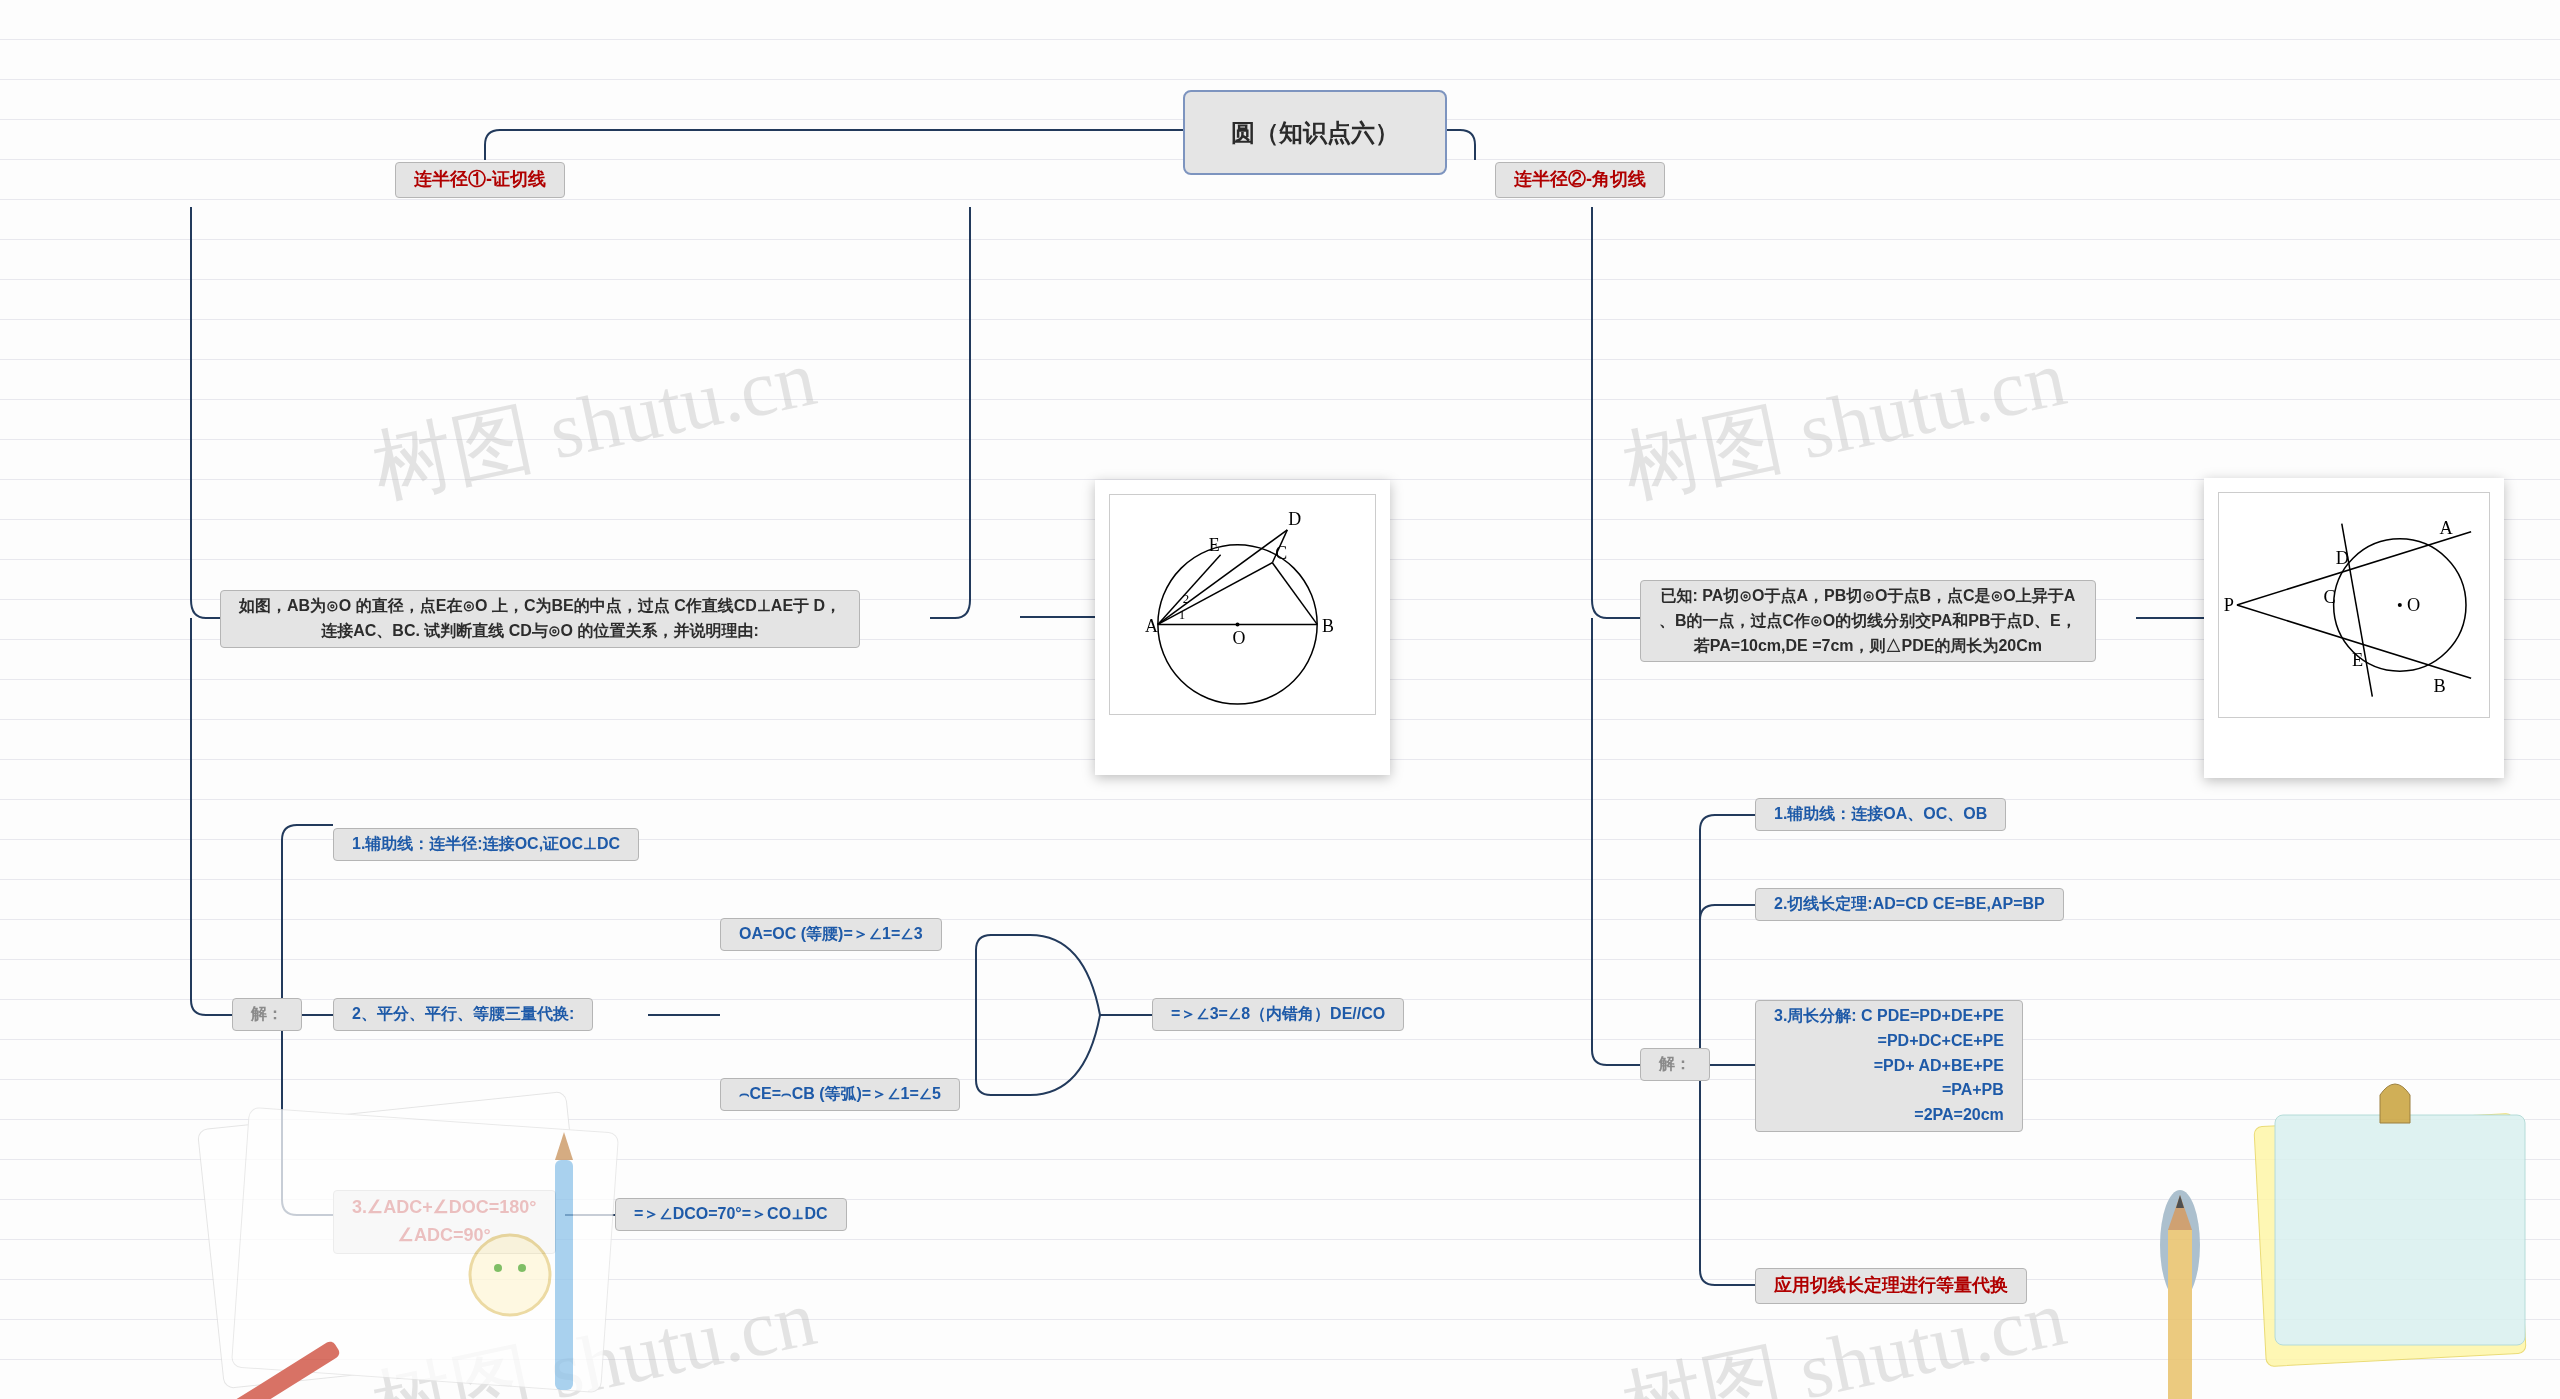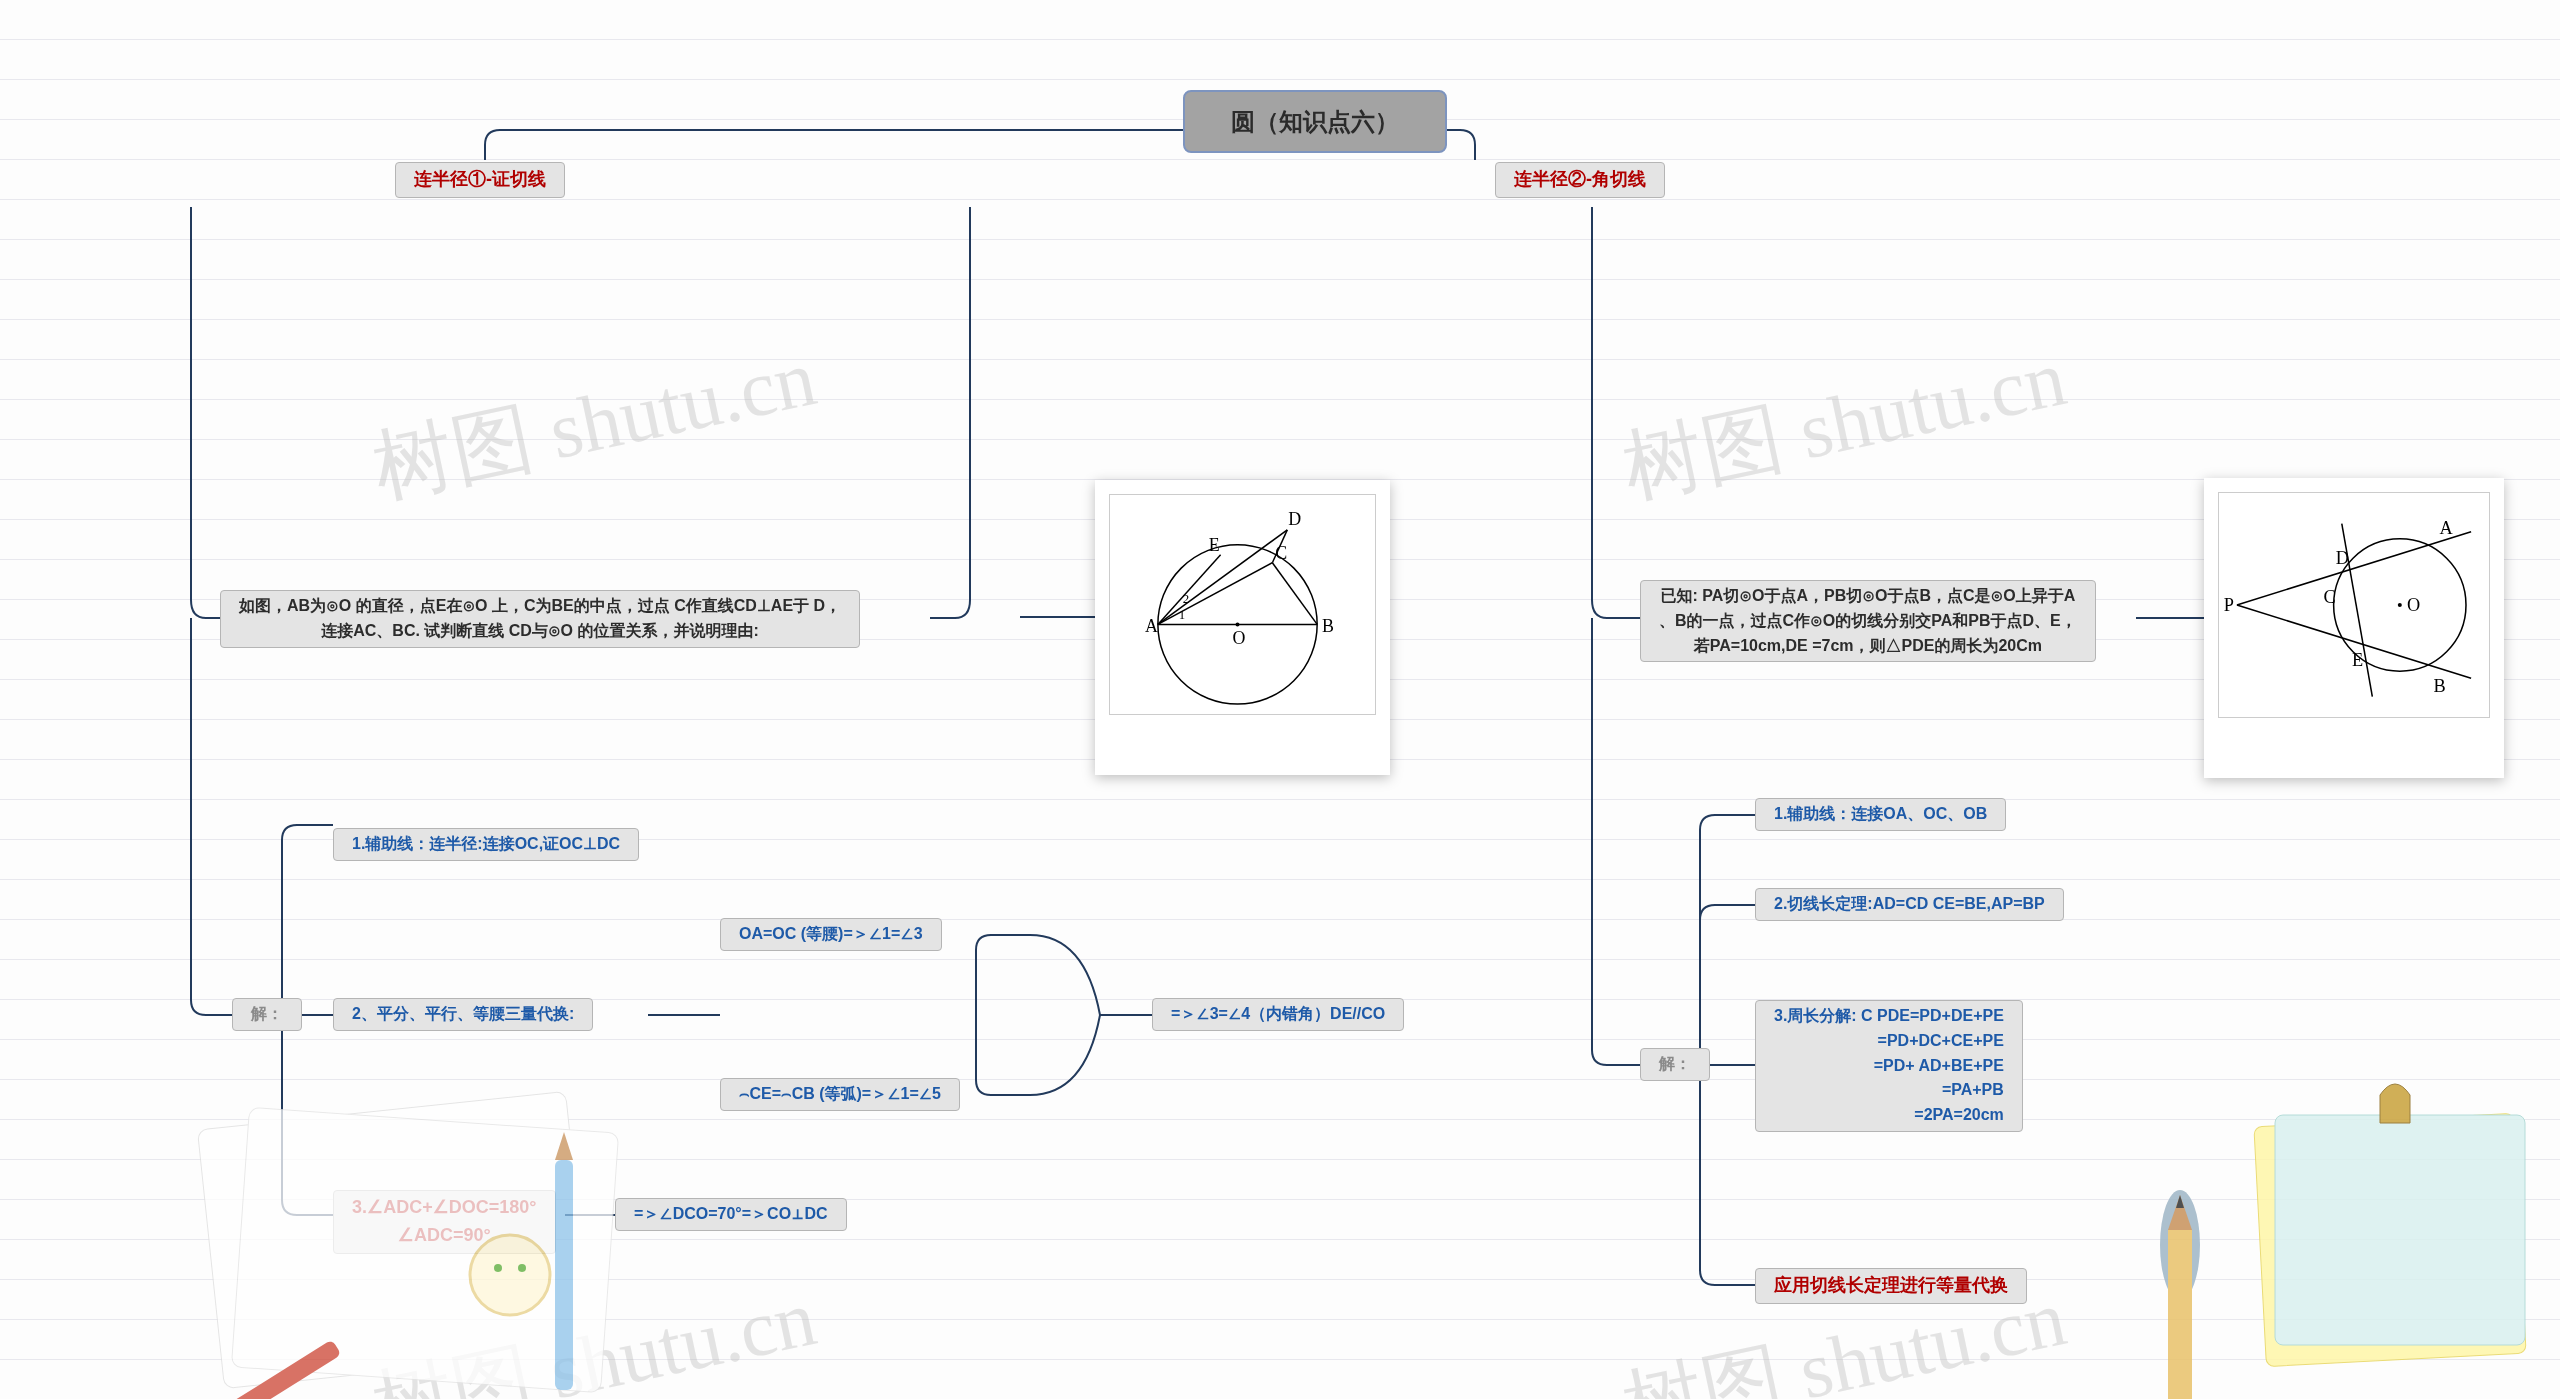--- a/index.html
+++ b/index.html
@@ -1,20 +1,20 @@
 <!DOCTYPE html>
 <html><head>
 <meta charset="utf-8">
 <style>
 *{margin:0;padding:0;box-sizing:border-box;font-family:"Microsoft YaHei",Arial,sans-serif}
 body{width:2560px;height:1399px;background:#fdfdfd;position:relative;overflow:hidden}
 .ruled{position:absolute;inset:0;background-image:repeating-linear-gradient(to bottom,transparent 0,transparent 39px,#e8e8ee 39px,#e8e8ee 40px)}
 .canvas{position:absolute;inset:0}
 .node{position:absolute;background:#e4e4e4;border:1px solid #b5b5b5;border-radius:4px;padding:3px 18px;font-size:16px;font-weight:600;color:#333;text-align:center;white-space:pre-wrap;line-height:1.55}
-.node.root{border:2px solid #7d94bf;border-radius:8px;font-size:24px;padding:11px 46px;color:#2b2b2b;background:#a3a3a3}
+.node.root{border:2px solid #7d94bf;border-radius:8px;font-size:24px;padding:22px 46px;color:#2b2b2b;background:#e5e5e5}
 .node.red{color:#b00000;font-size:18px}
 .node.blue{color:#1e5aa8}
 .node.faint{color:#8a8a8a}
 .node.dark{color:#2c2c2c}
 .frame{position:absolute;background:#fff;box-shadow:0 3px 12px rgba(0,0,0,0.25);padding:14px 14px 60px 14px}
 .frame .inner{width:100%;height:100%;border:1px solid #ccc;position:relative;background:#fff}
 svg.wires{position:absolute;inset:0;width:2560px;height:1399px}
 svg.wires path{fill:none;stroke:#223a5c;stroke-width:2}
 .geo{stroke:#000;stroke-width:1.5;fill:none}
 .geotxt{font:18px serif;fill:#000}
@@ -83,21 +83,21 @@
       </svg>
     </div>
   </div>
 
   <div class="node faint" style="left:232px;top:998px"><span>解：</span></div>
 
   <div class="node blue" style="left:333px;top:828px"><span>1.辅助线：连半径:连接OC,证OC⊥DC</span></div>
   <div class="node blue" style="left:333px;top:998px"><span>2、平分、平行、等腰三量代换:</span></div>
   <div class="node blue" style="left:720px;top:918px"><span>OA=OC (等腰)=＞∠1=∠3</span></div>
   <div class="node blue" style="left:720px;top:1078px"><span>⌢CE=⌢CB (等弧)=＞∠1=∠5</span></div>
-  <div class="node blue" style="left:1152px;top:998px"><span>=＞∠3=∠4（内错角）DE//CO</span></div>
+  <div class="node blue" style="left:1152px;top:998px"><span>=＞∠3=∠8（内错角）DE//CO</span></div>
   <div class="node red" style="left:333px;top:1190px"><span>3.∠ADC+∠DOC=180°
 ∠ADC=90°</span></div>
   <div class="node blue" style="left:615px;top:1198px"><span>=＞∠DCO=70°=＞CO⊥DC</span></div>
 
   <div class="node dark" style="left:1640px;top:580px;max-width:500px"><span>已知: PA切⊙O于点A，PB切⊙O于点B，点C是⊙O上异于A
 、B的一点，过点C作⊙O的切线分别交PA和PB于点D、E，
 若PA=10cm,DE =7cm，则△PDE的周长为20Cm</span></div>
 
   <div class="frame" style="left:2204px;top:478px;width:300px;height:300px">
     <div class="inner">

